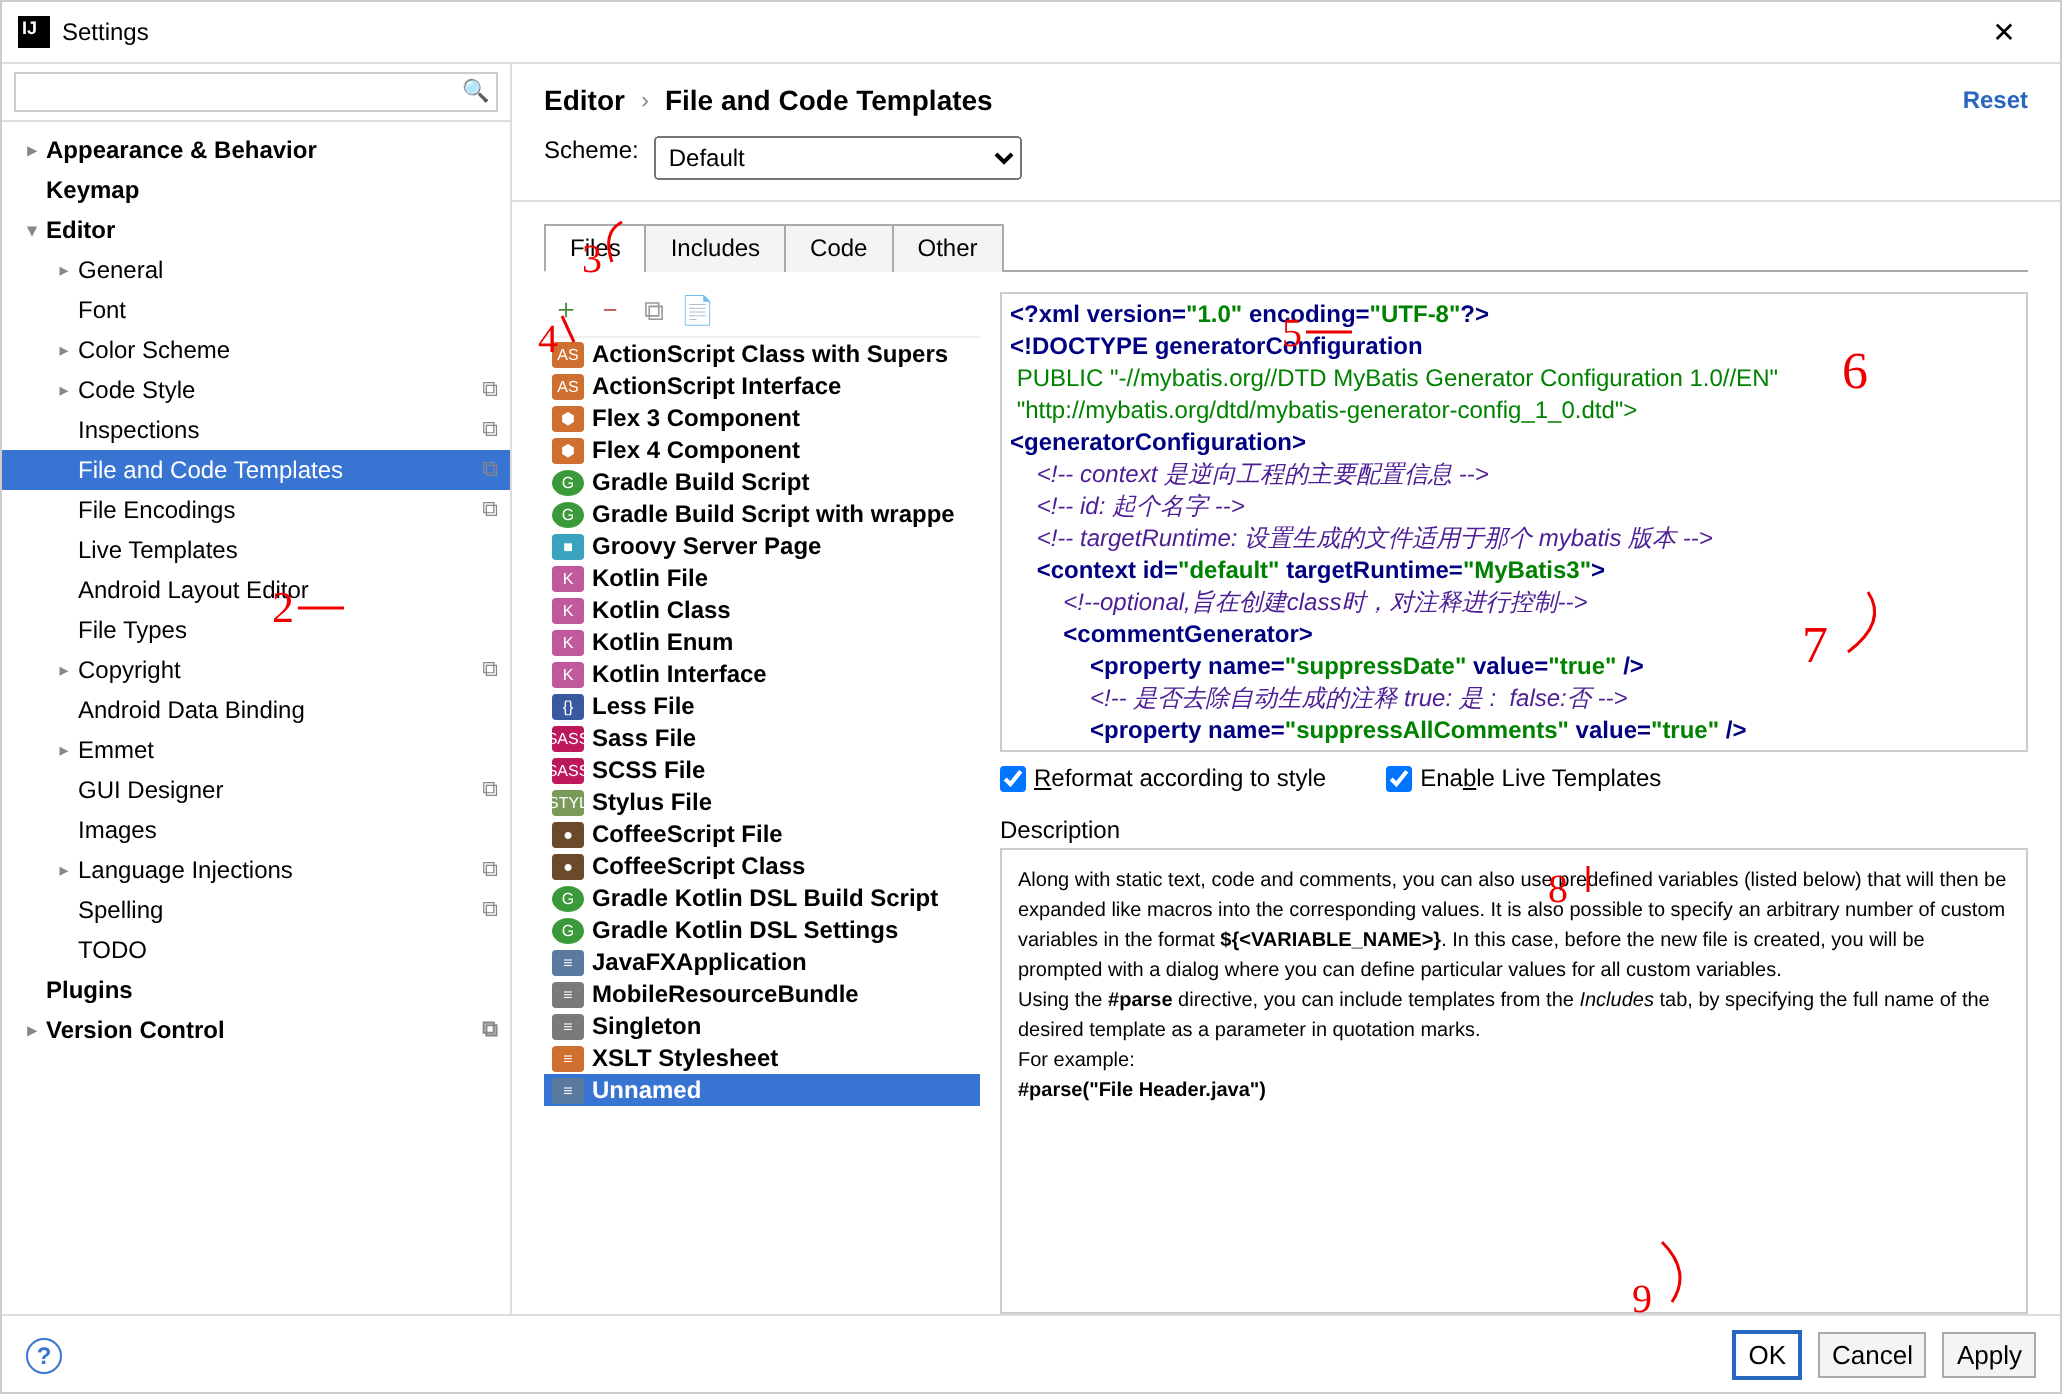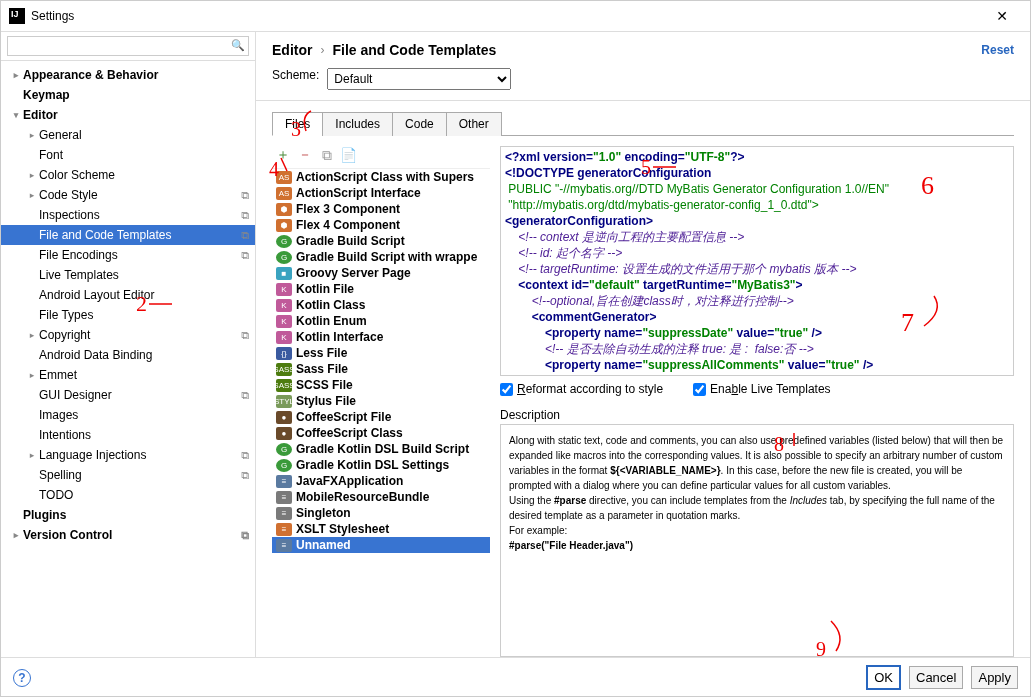--- a/index.html
+++ b/index.html
@@ -33,21 +33,21 @@
 .tab.active { background:#fff; border-bottom:1px solid #fff;}
 .editor-body { display:flex; flex:1; margin:10px 16px 0 16px; overflow:hidden; gap:10px;}
 .file-list-col { width: 218px; display:flex; flex-direction:column; }
 .toolbar { display:flex; gap:8px; padding:2px 4px 6px 4px; align-items:center;}
 .tb-ico { width:14px; height:14px; display:inline-flex; align-items:center; justify-content:center; font-size:14px;}
 .add{color:#4a8a3a;}.rem{color:#c04a4a;}.cp{color:#999;}
 .file-list { flex:1; overflow-y:auto; border-top:1px solid #eee;}
 .fl-item { display:flex; align-items:center; gap:4px; padding:1px 4px; font-weight:bold; white-space:nowrap; font-size:12px;}
 .fl-item.sel { background:#3874d1; color:#fff;}
 .fl-ico { width:16px; height:13px; display:inline-flex; align-items:center; justify-content:center; font-size:8px; color:#fff; font-weight:normal; border-radius:2px;}
-.as{background:#d07030;}.flx{background:#d07030;}.g{background:#3a9a3a;border-radius:50%;}.gv{background:#3aa3c0;}.k{background:#c05a9a;}.ls{background:#3a5aa0;}.sass{background:#4d7c0f;}.styl{background:#7a9a5a;}.cs{background:#6a4a2a;}.fx{background:#5a7aa0;}.mr{background:#7a7a7a;}.sg{background:#7a7a7a;}.xslt{background:#d07030;}.un{background:#5a7aa0;}
+.as{background:#d07030;}.flx{background:#d07030;}.g{background:#3a9a3a;border-radius:50%;}.gv{background:#3aa3c0;}.k{background:#c05a9a;}.ls{background:#3a5aa0;}.sass{background:#be185d;}.styl{background:#7a9a5a;}.cs{background:#6a4a2a;}.fx{background:#5a7aa0;}.mr{background:#7a7a7a;}.sg{background:#7a7a7a;}.xslt{background:#d07030;}.un{background:#5a7aa0;}
 .detail-col { flex:1; display:flex; flex-direction:column; overflow:hidden;}
 .name-row { display:flex; align-items:center; gap:8px; margin-bottom:6px;}
 .name-row input { border:1px solid #ccc; padding:2px 4px; font-size:12px;}
 .name-row .nbox { flex:1;}
 .name-row .ebox { width:90px;}
 .code { border:1px solid #ccc; flex: 0 0 230px; overflow:auto; font-family: Consolas, monospace; font-size:12px; padding:2px 4px; line-height:16px; white-space:pre;}
 .code .green{color:#008200;} .code .navy{color:#000080; font-weight:bold;} .code .gray{color:#4c1d95; font-style:italic;} .code .tag{color:#000080;font-weight:bold;} .code .val{color:#008200;font-weight:bold;}
 .check-row { display:flex; gap:30px; padding:6px 0;}
 .check-row label { display:flex; align-items:flex-end; gap:4px; font-size:12px;}
 .desc-lbl { font-size:12px; padding:6px 0 2px 0;}
@@ -150,24 +150,20 @@
           <span>Emmet</span>
         </div>
         <div class="tree-item ind1">
           <span class="arrow"></span>
           <span>GUI Designer</span>
           <span class="copy-ico">⧉</span>
         </div>
         <div class="tree-item ind1">
           <span class="arrow"></span>
           <span>Images</span>
-        </div>
-        <div class="tree-item ind1">
-          <span class="arrow"></span>
-          <span>Intentions</span>
         </div>
         <div class="tree-item ind1">
           <span class="arrow">▸</span>
           <span>Language Injections</span>
           <span class="copy-ico">⧉</span>
         </div>
         <div class="tree-item ind1">
           <span class="arrow"></span>
           <span>Spelling</span>
           <span class="copy-ico">⧉</span>

